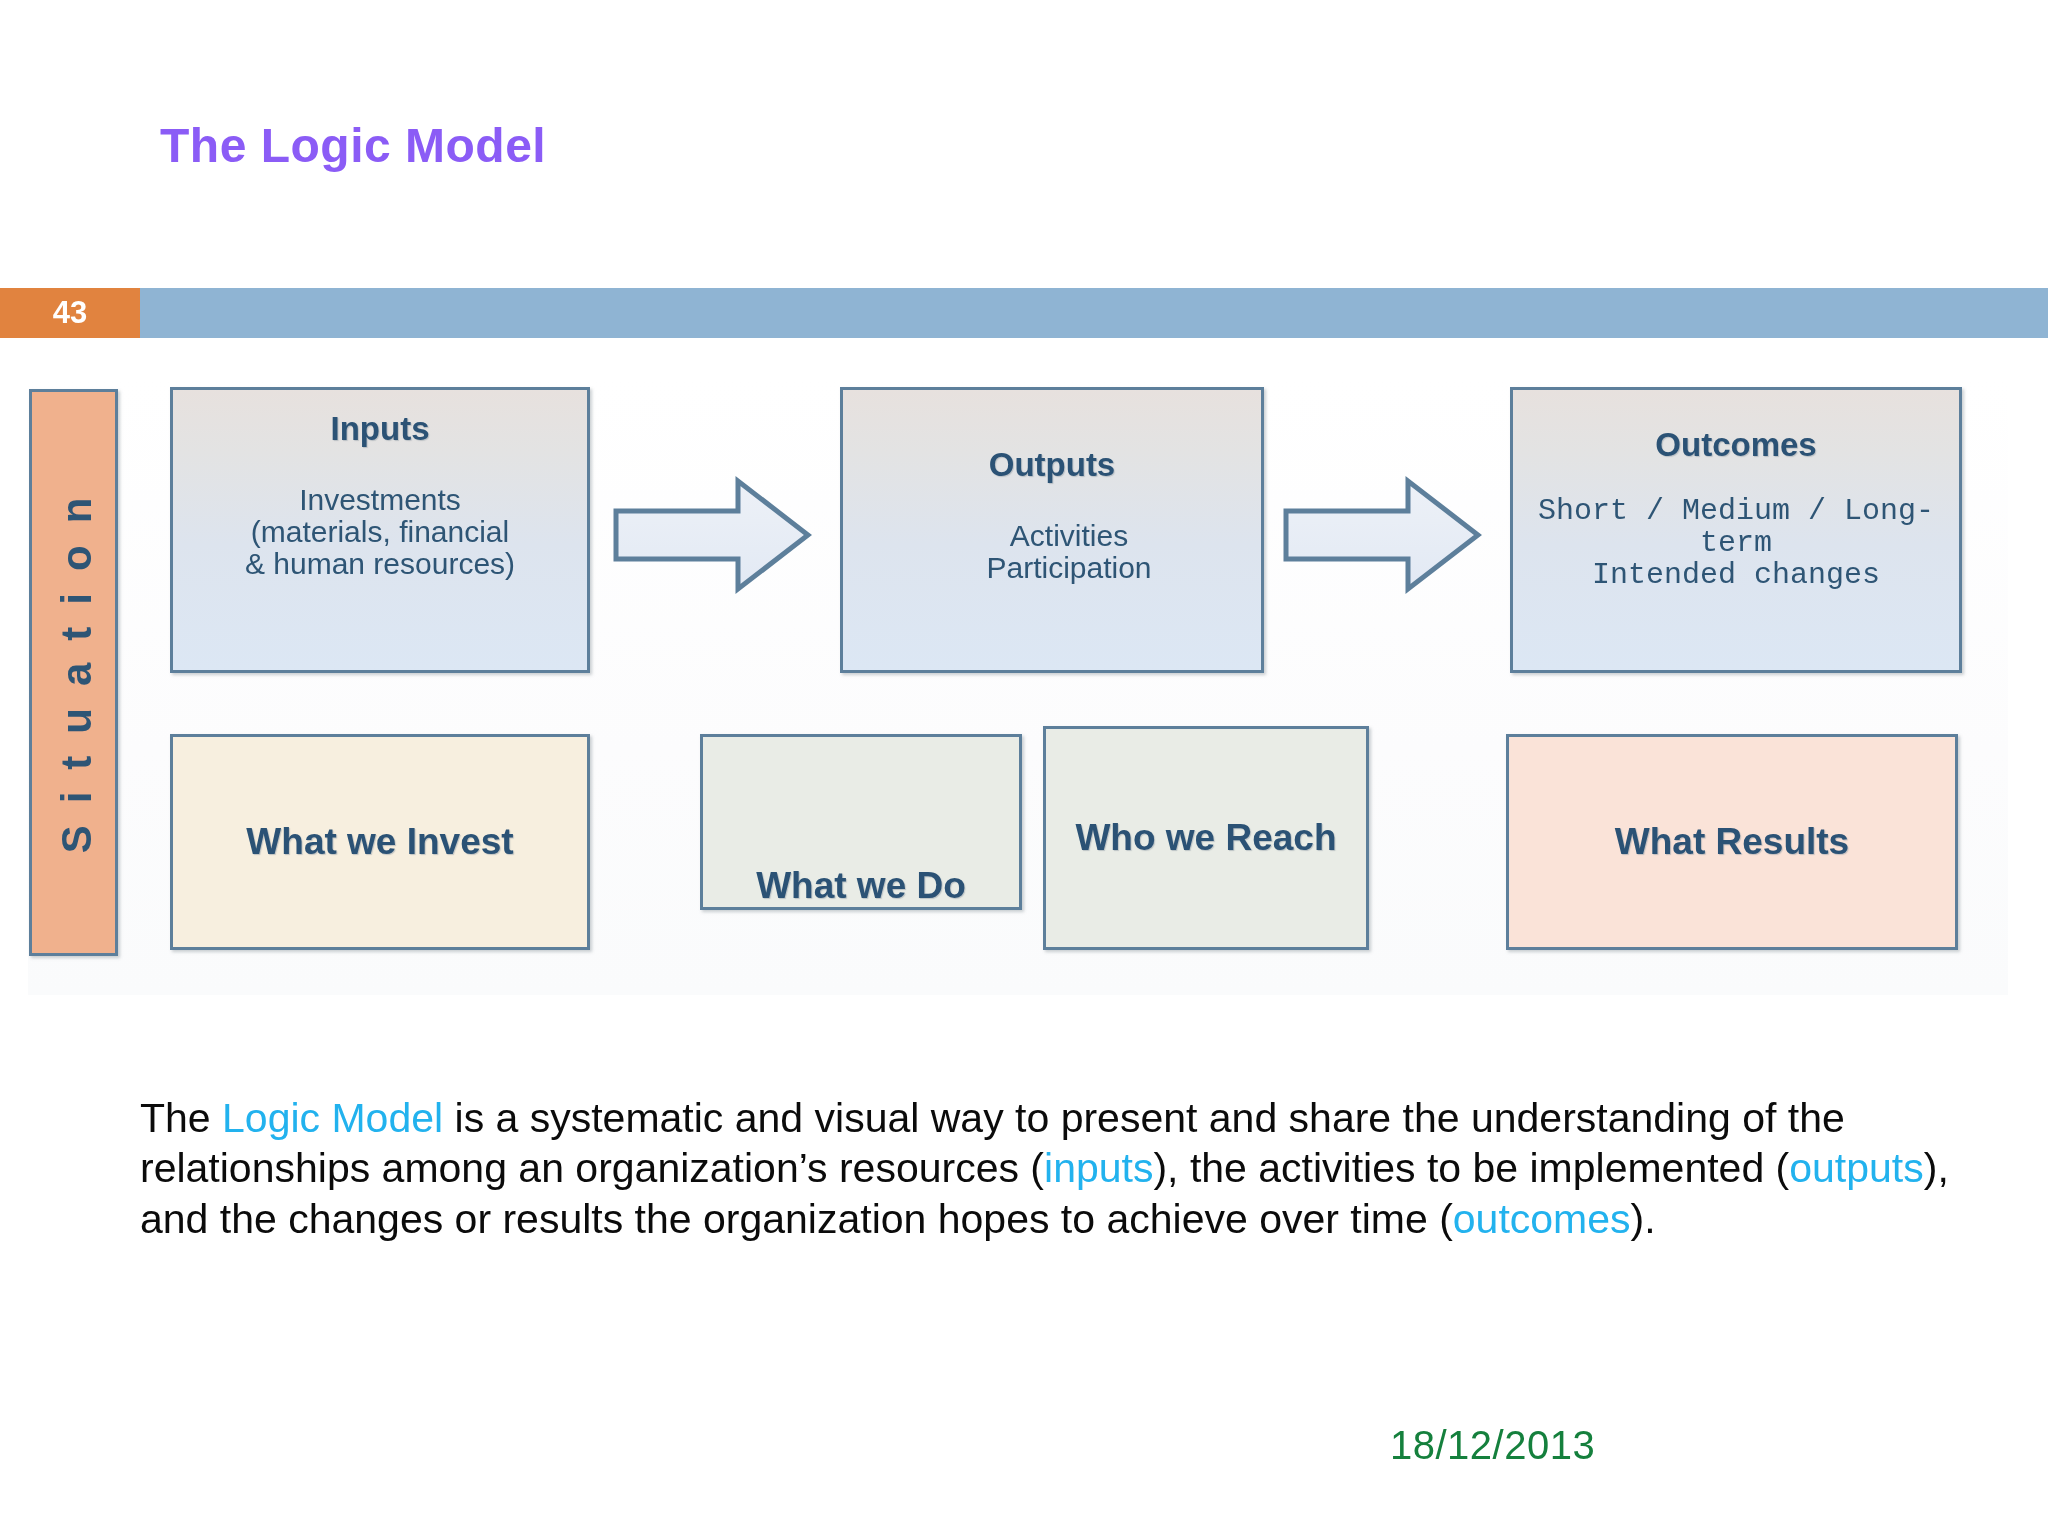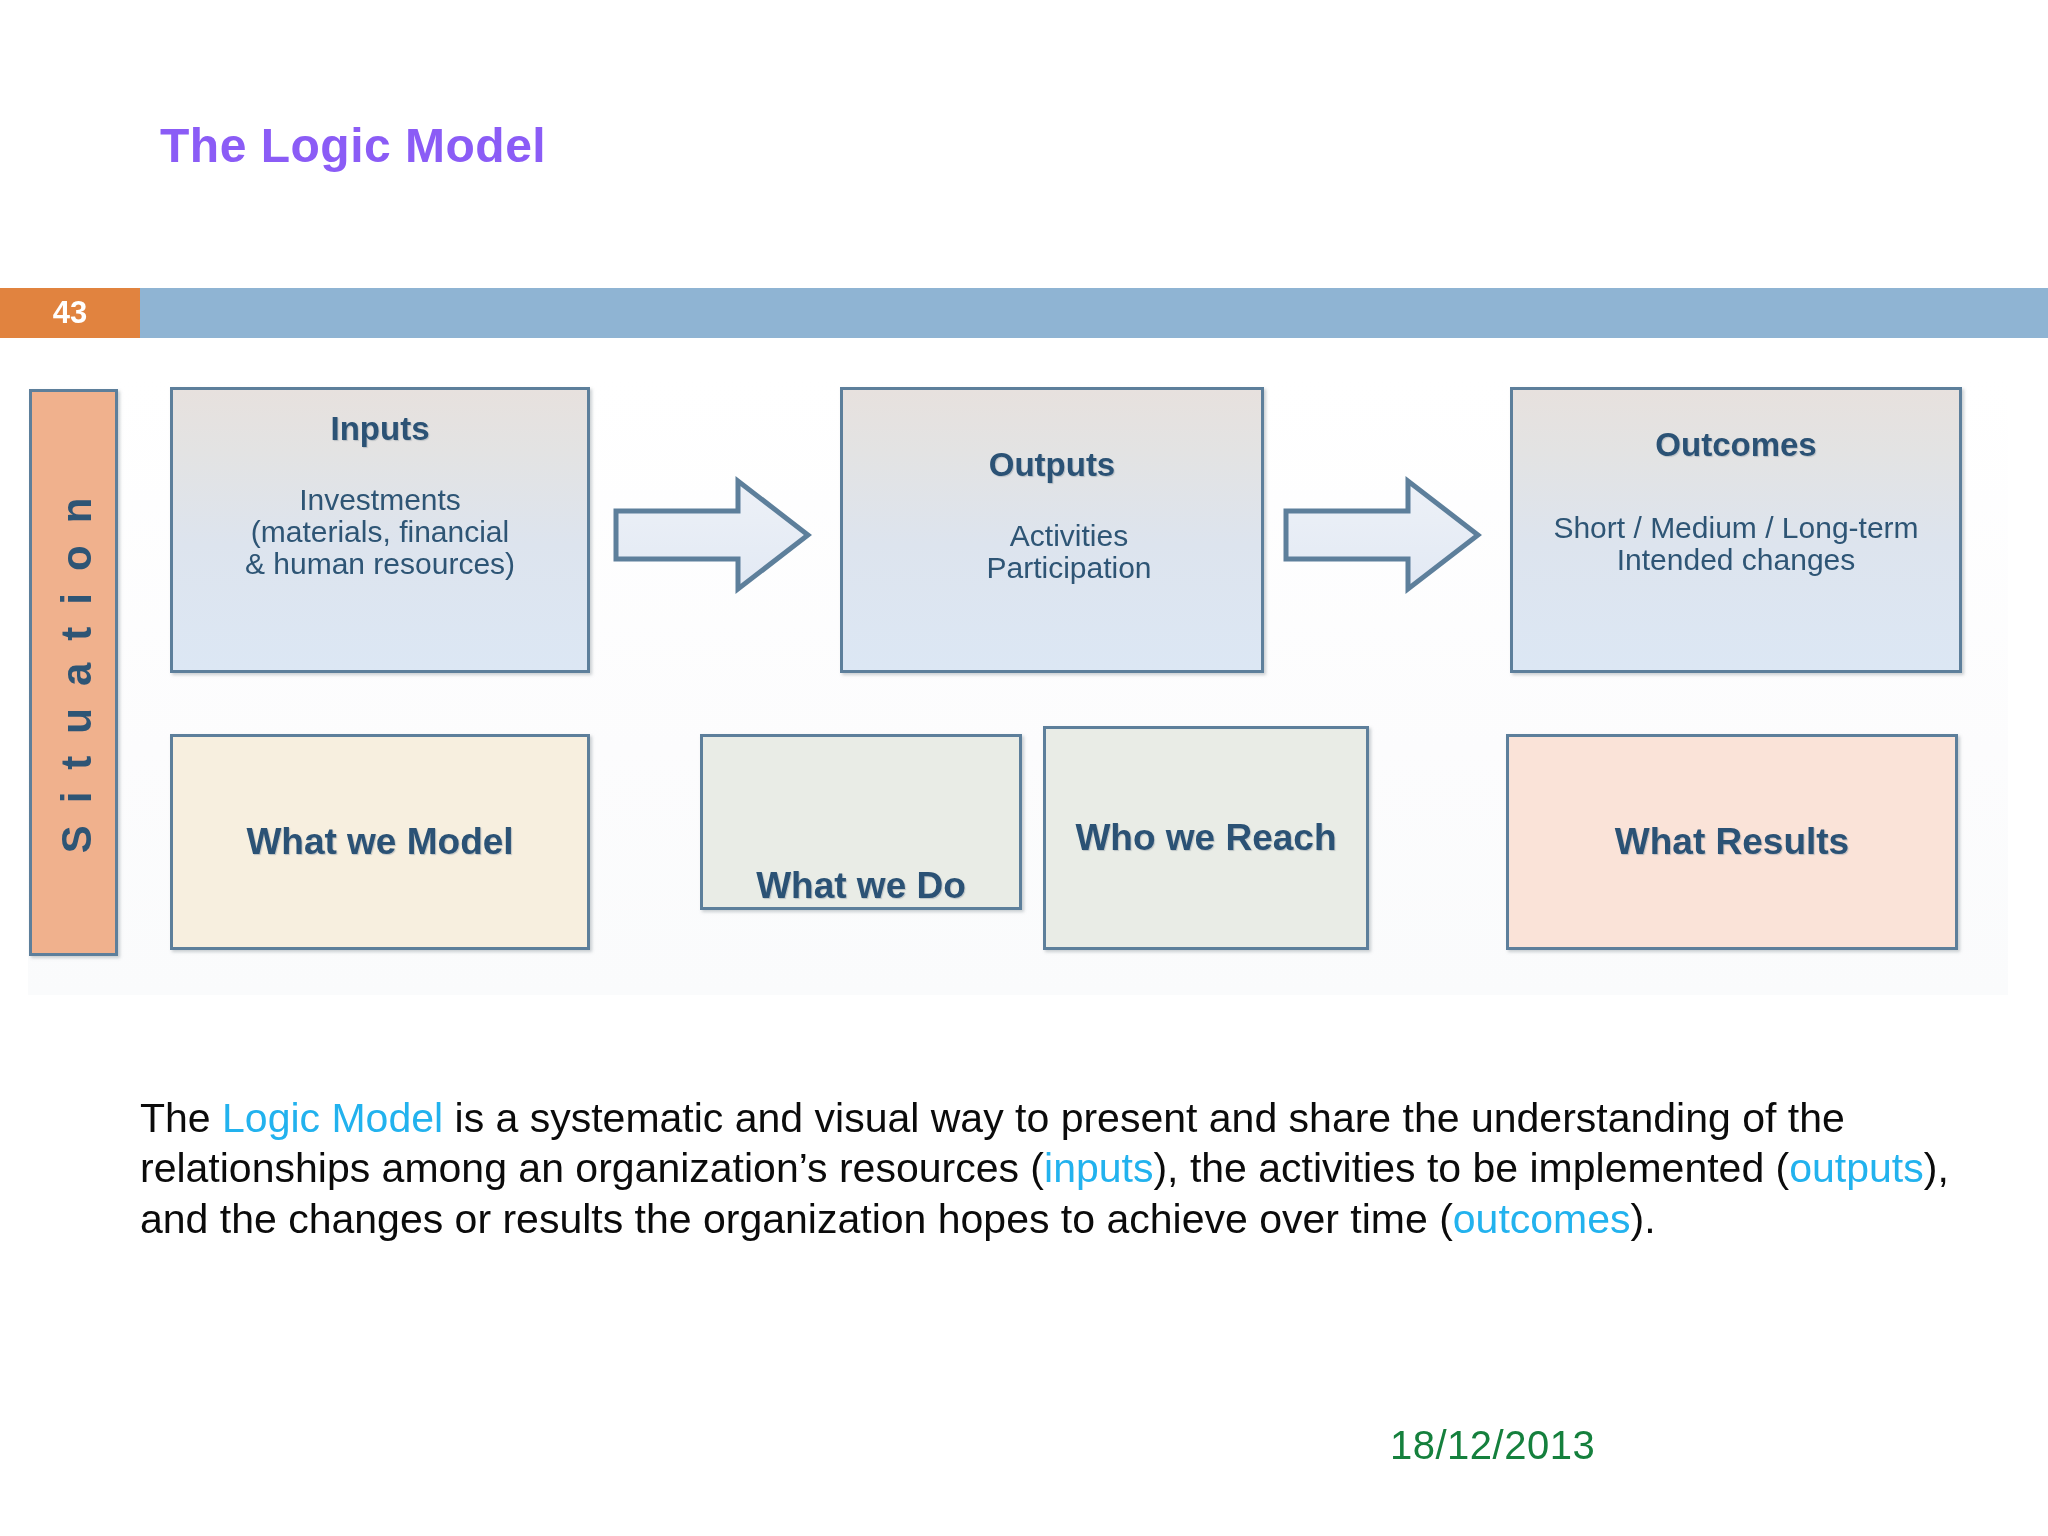--- a/index.html
+++ b/index.html
@@ -137,21 +137,21 @@
   #box-outputs {
     left: 840px; top: 27px; width: 424px; height: 286px;
     padding-top: 56px;
   }
   #box-outputs .box-sub { margin-top: 36px; }
 
   #box-outcomes {
     left: 1510px; top: 27px; width: 452px; height: 286px;
     padding-top: 36px;
   }
-  #box-outcomes .box-sub { margin-top: 48px; }
+  #box-outcomes .box-sub { margin-top: 32px; font-family: Liberation Mono, monospace; }
 
   
   #box-invest {
     left: 170px; top: 374px; width: 420px; height: 216px;
     background: #f7efdf;
     justify-content: center;
   }
   #box-do {
     left: 700px; top: 374px; width: 322px; height: 176px;
     background: #e9ece6;
@@ -260,21 +260,21 @@
     </svg>
   </div>
 
   <div class="flowbox grad-box" id="box-outcomes">
     <div class="box-title">Outcomes</div>
     <div class="box-sub" style="white-space:pre-line;">Short / Medium / Long-term
 Intended changes</div>
   </div>
 
   <div class="flowbox" id="box-invest">
-    <div class="bottom-label">What we Model</div>
+    <div class="bottom-label">What we Invest</div>
   </div>
 
   <div class="flowbox" id="box-do">
     <div class="bottom-label">What we Do</div>
   </div>
 
   <div class="flowbox" id="box-results">
     <div class="bottom-label">What Results</div>
   </div>
 

